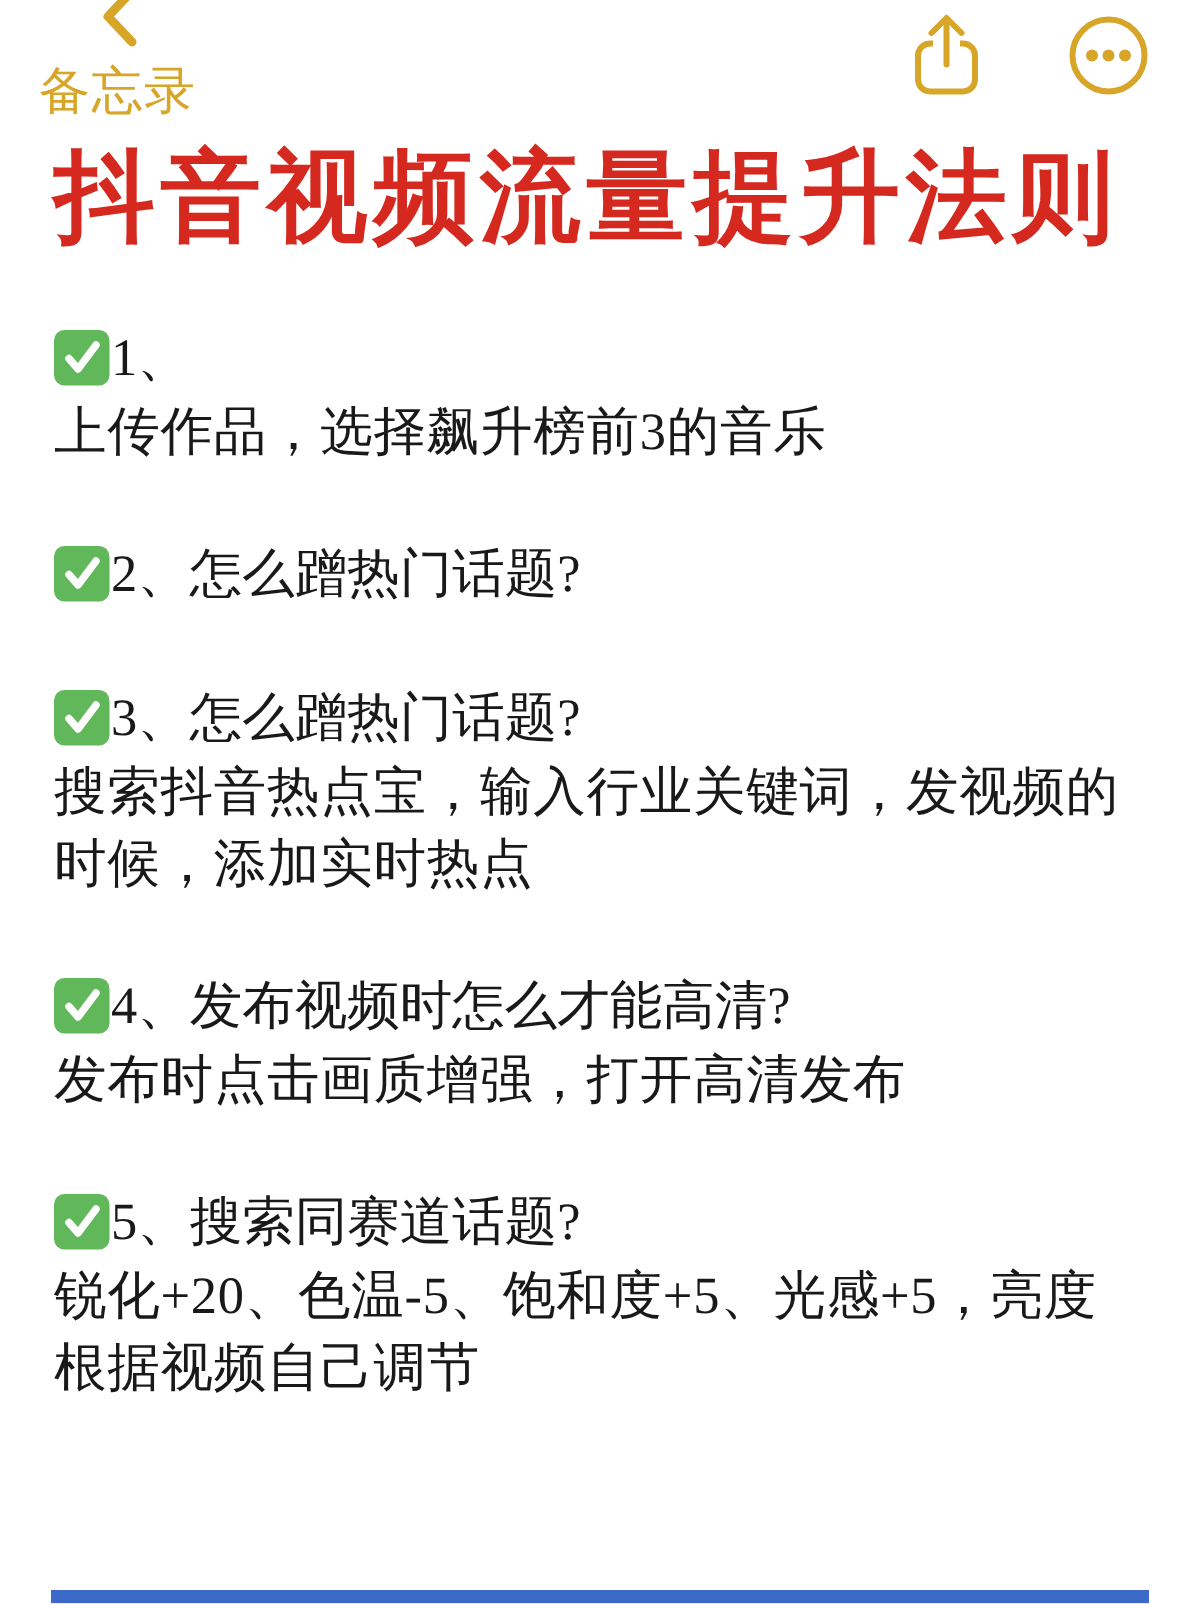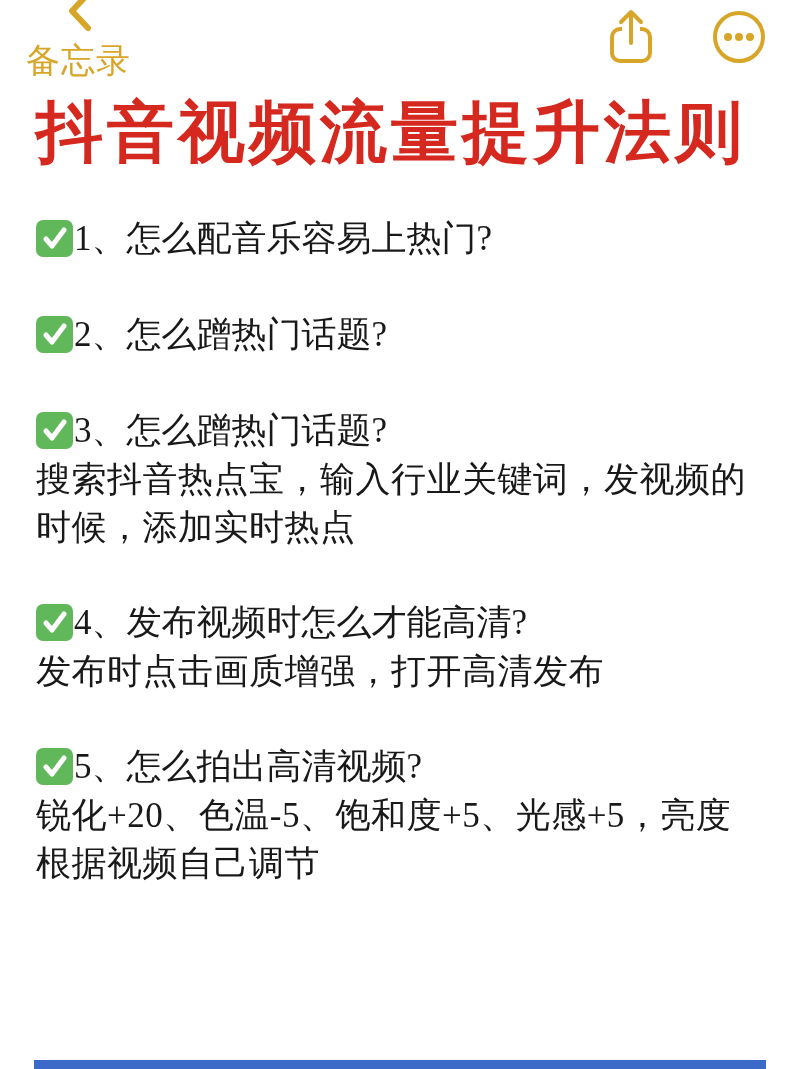--- a/index.html
+++ b/index.html
@@ -134,22 +134,22 @@
     <div class="note-title">抖音视频流量提升法则</div>
     <div class="sections">
   <div class="section">
     <div class="q-line">
       <span class="check">
         <svg width="27" height="27" viewBox="0 0 27 27">
           <polyline points="5,14 11,21 23,5" fill="none" stroke="#ffffff" stroke-width="5" stroke-linecap="round" stroke-linejoin="round"></polyline>
         </svg>
       </span>
             <span class="q-num">1、</span>
-            <span>怎么配音乐容易上热门?</span>
-    </div>
+    </div>
+    <div class="answer">上传作品，选择飙升榜前3的音乐</div>
   </div>
 
   <div class="section">
     <div class="q-line">
       <span class="check">
         <svg width="27" height="27" viewBox="0 0 27 27">
           <polyline points="5,14 11,21 23,5" fill="none" stroke="#ffffff" stroke-width="5" stroke-linecap="round" stroke-linejoin="round"></polyline>
         </svg>
       </span>
             <span class="q-num">2、</span>
@@ -184,21 +184,21 @@
   </div>
 
   <div class="section">
     <div class="q-line">
       <span class="check">
         <svg width="27" height="27" viewBox="0 0 27 27">
           <polyline points="5,14 11,21 23,5" fill="none" stroke="#ffffff" stroke-width="5" stroke-linecap="round" stroke-linejoin="round"></polyline>
         </svg>
       </span>
             <span class="q-num">5、</span>
-            <span>怎么拍出高清视频?</span>
+            <span>搜索同赛道话题?</span>
     </div>
     <div class="answer">锐化+20、色温-5、饱和度+5、光感+5，亮度根据视频自己调节</div>
   </div>
 </div>
   </div>
 
   <div class="bottom-bar"></div>
 </div>
 
 </body></html>

